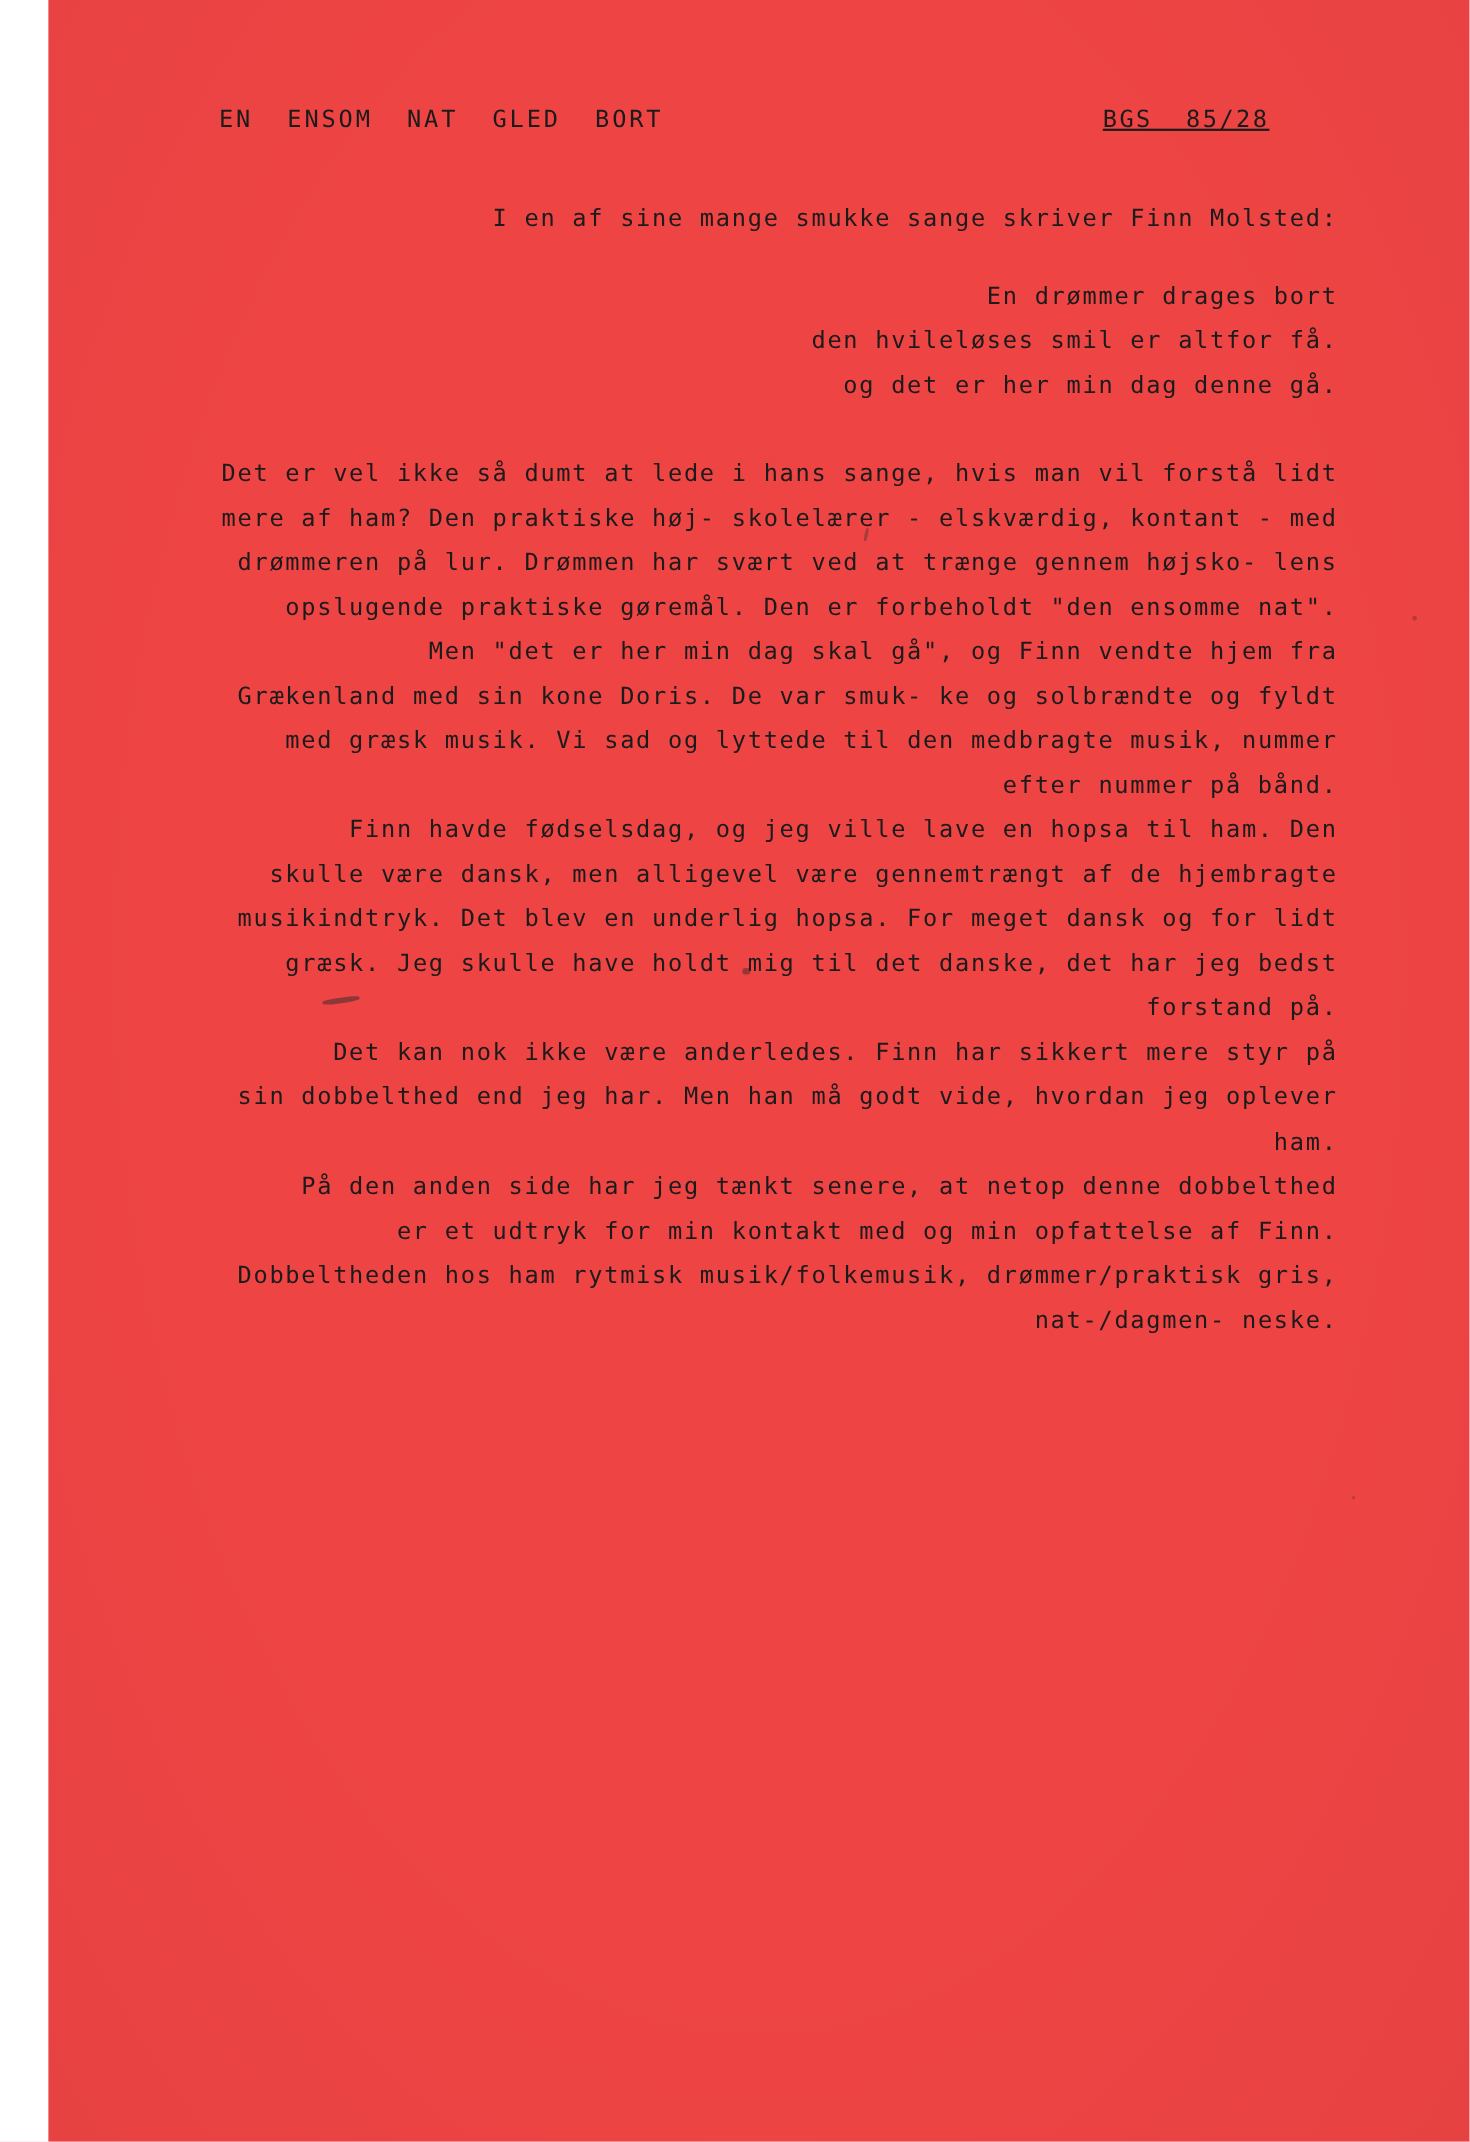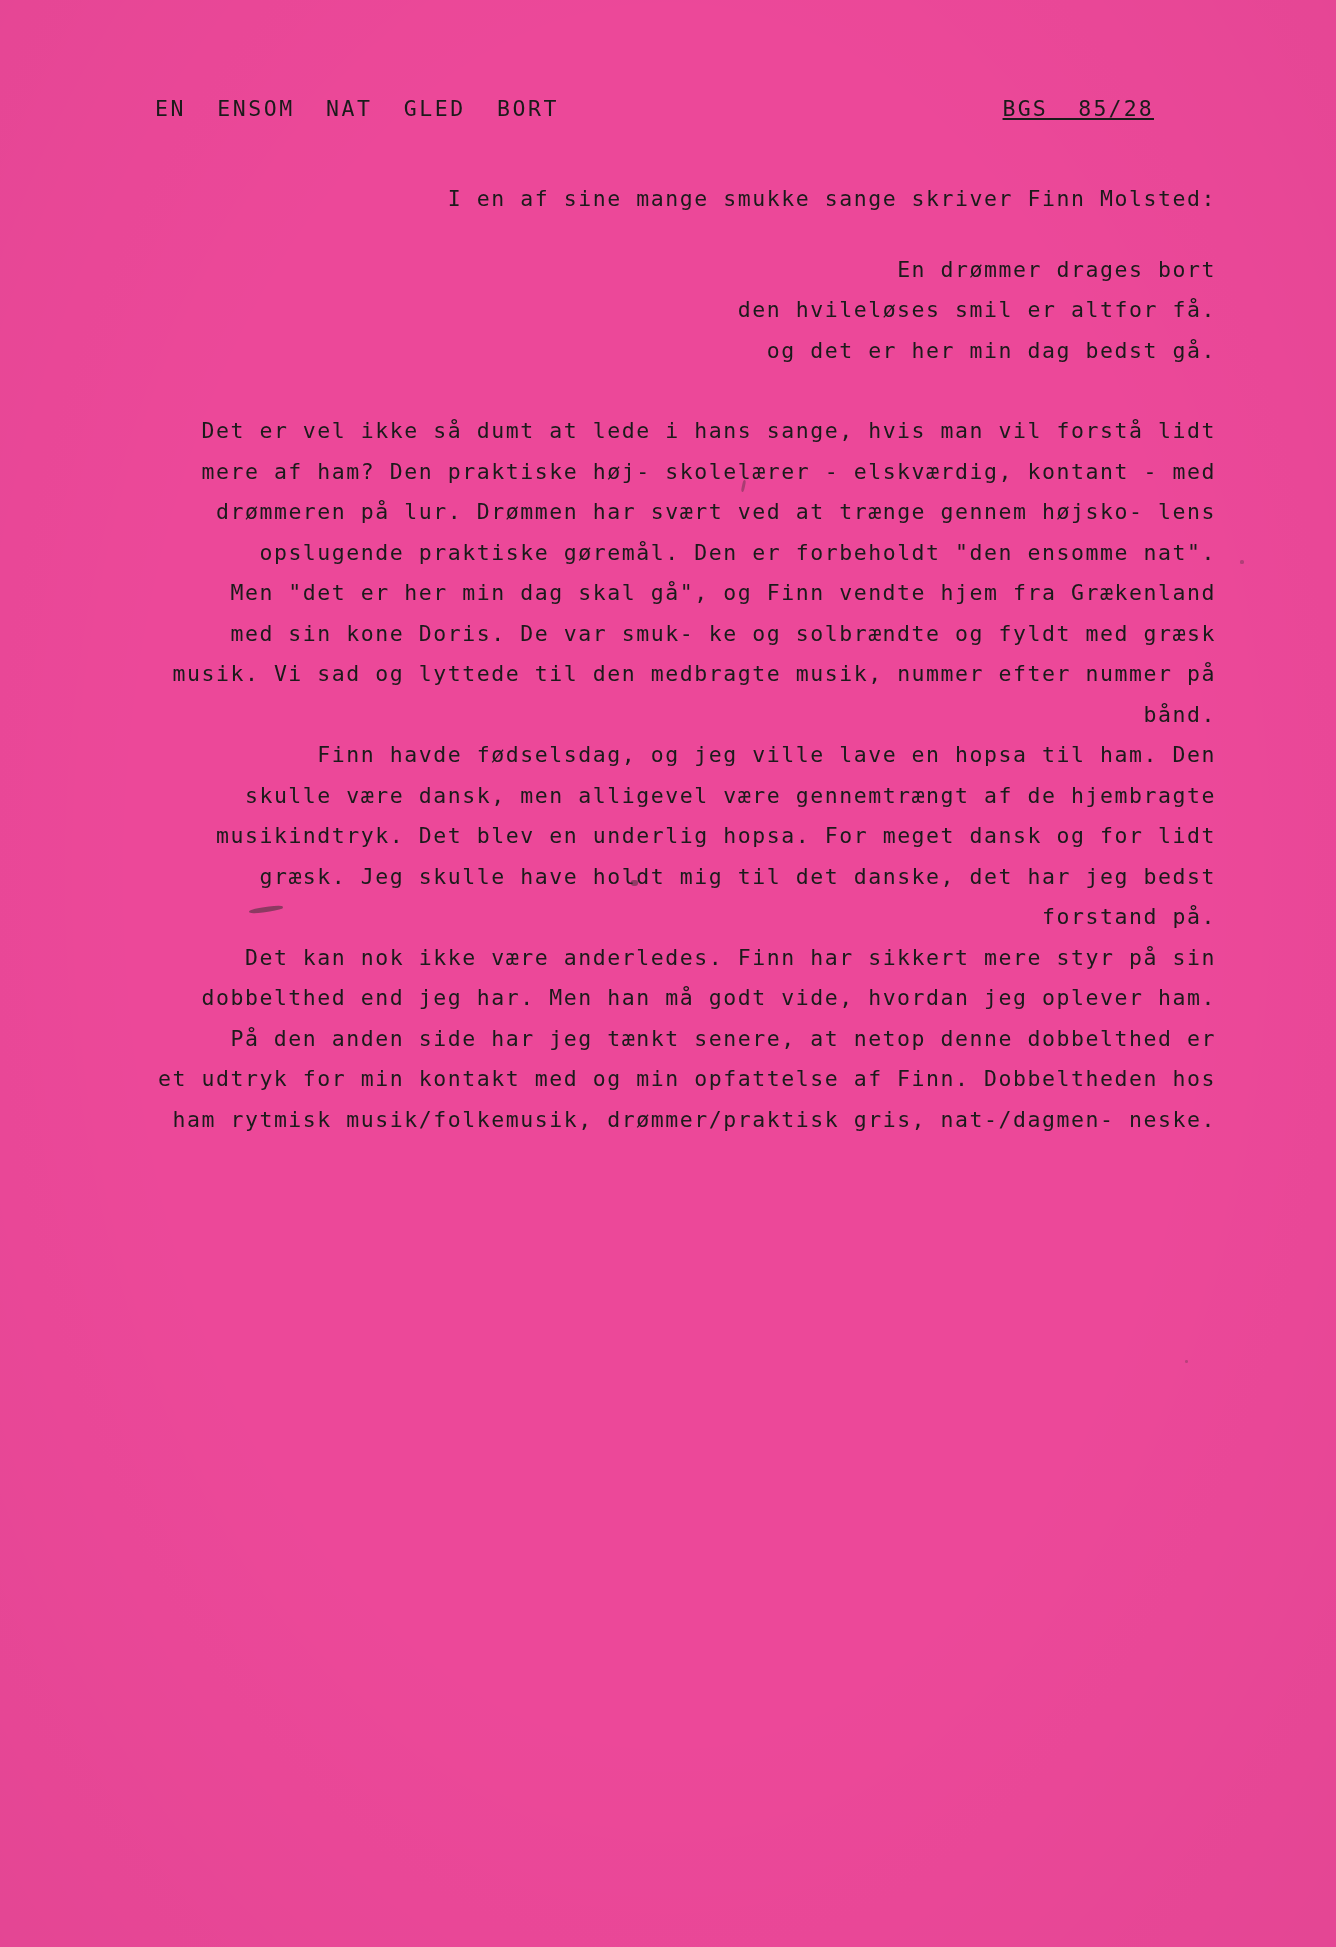--- a/index.html
+++ b/index.html
@@ -11,21 +11,22 @@
     width: 1336px;
     height: 1947px;
     position: relative;
     overflow: hidden;
     font-family: "DejaVu Sans Mono", monospace;
     color: #1b1b1b;
   }
   .page {
     position: absolute;
     inset: 0;
-    background: #ec4899;
+    background: #ef4444;
+    margin-left: 44px;
   }
   
   .page::before {
     content: "";
     position: absolute;
     inset: 0;
     background:
       radial-gradient(ellipse at 50% 45%, rgba(255,255,255,0) 55%, rgba(0,0,0,0.035) 100%);
     pointer-events: none;
   }
@@ -99,21 +100,21 @@
       <span class="doc-ref">BGS  85/28</span>
     </div>
 
     <div class="body-text">
 
       <p>I en af sine mange smukke sange skriver Finn Molsted:</p>
 
       <div class="verse">
         <span class="line">En drømmer drages bort</span>
         <span class="line">den hvileløses smil er altfor få.</span>
-        <span class="line">og det er her min dag bedst gå.</span>
+        <span class="line">og det er her min dag denne gå.</span>
       </div>
 
       <p>Det er vel ikke så dumt at lede i hans sange, hvis man vil forstå lidt mere af ham? Den praktiske høj- skolelærer - elskværdig, kontant - med drømmeren på lur. Drømmen har svært ved at trænge gennem højsko- lens opslugende praktiske gøremål. Den er forbeholdt "den ensomme nat".</p>
       <p class="para-indent">Men "det er her min dag skal gå", og Finn vendte hjem fra Grækenland med sin kone Doris. De var smuk- ke og solbrændte og fyldt med græsk musik. Vi sad og lyttede til den medbragte musik, nummer efter nummer på bånd.</p>
       <p class="para-indent">Finn havde fødselsdag, og jeg ville lave en hopsa til ham. Den skulle være dansk, men alligevel være gennemtrængt af de hjembragte musikindtryk. Det blev en underlig hopsa. For meget dansk og for lidt græsk. Jeg skulle have holdt mig til det danske, det har jeg bedst forstand på.</p>
       <p class="para-indent">Det kan nok ikke være anderledes. Finn har sikkert mere styr på sin dobbelthed end jeg har. Men han må godt vide, hvordan jeg oplever ham.</p>
       <p class="para-indent">På den anden side har jeg tænkt senere, at netop denne dobbelthed er et udtryk for min kontakt med og min opfattelse af Finn. Dobbeltheden hos ham rytmisk musik/folkemusik, drømmer/praktisk gris, nat-/dagmen- neske.</p>
 
     </div>
   </div>

